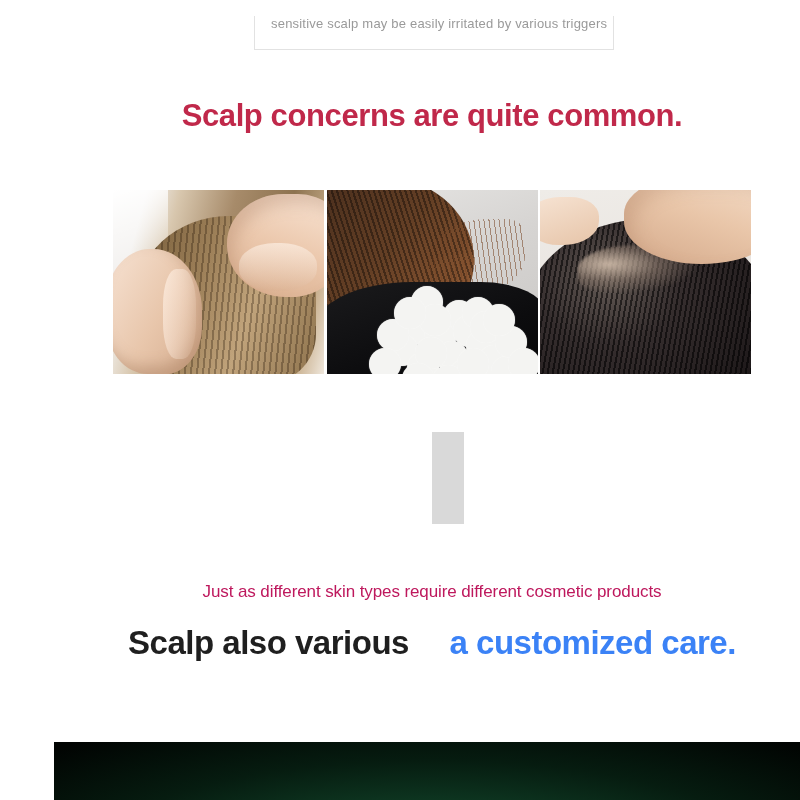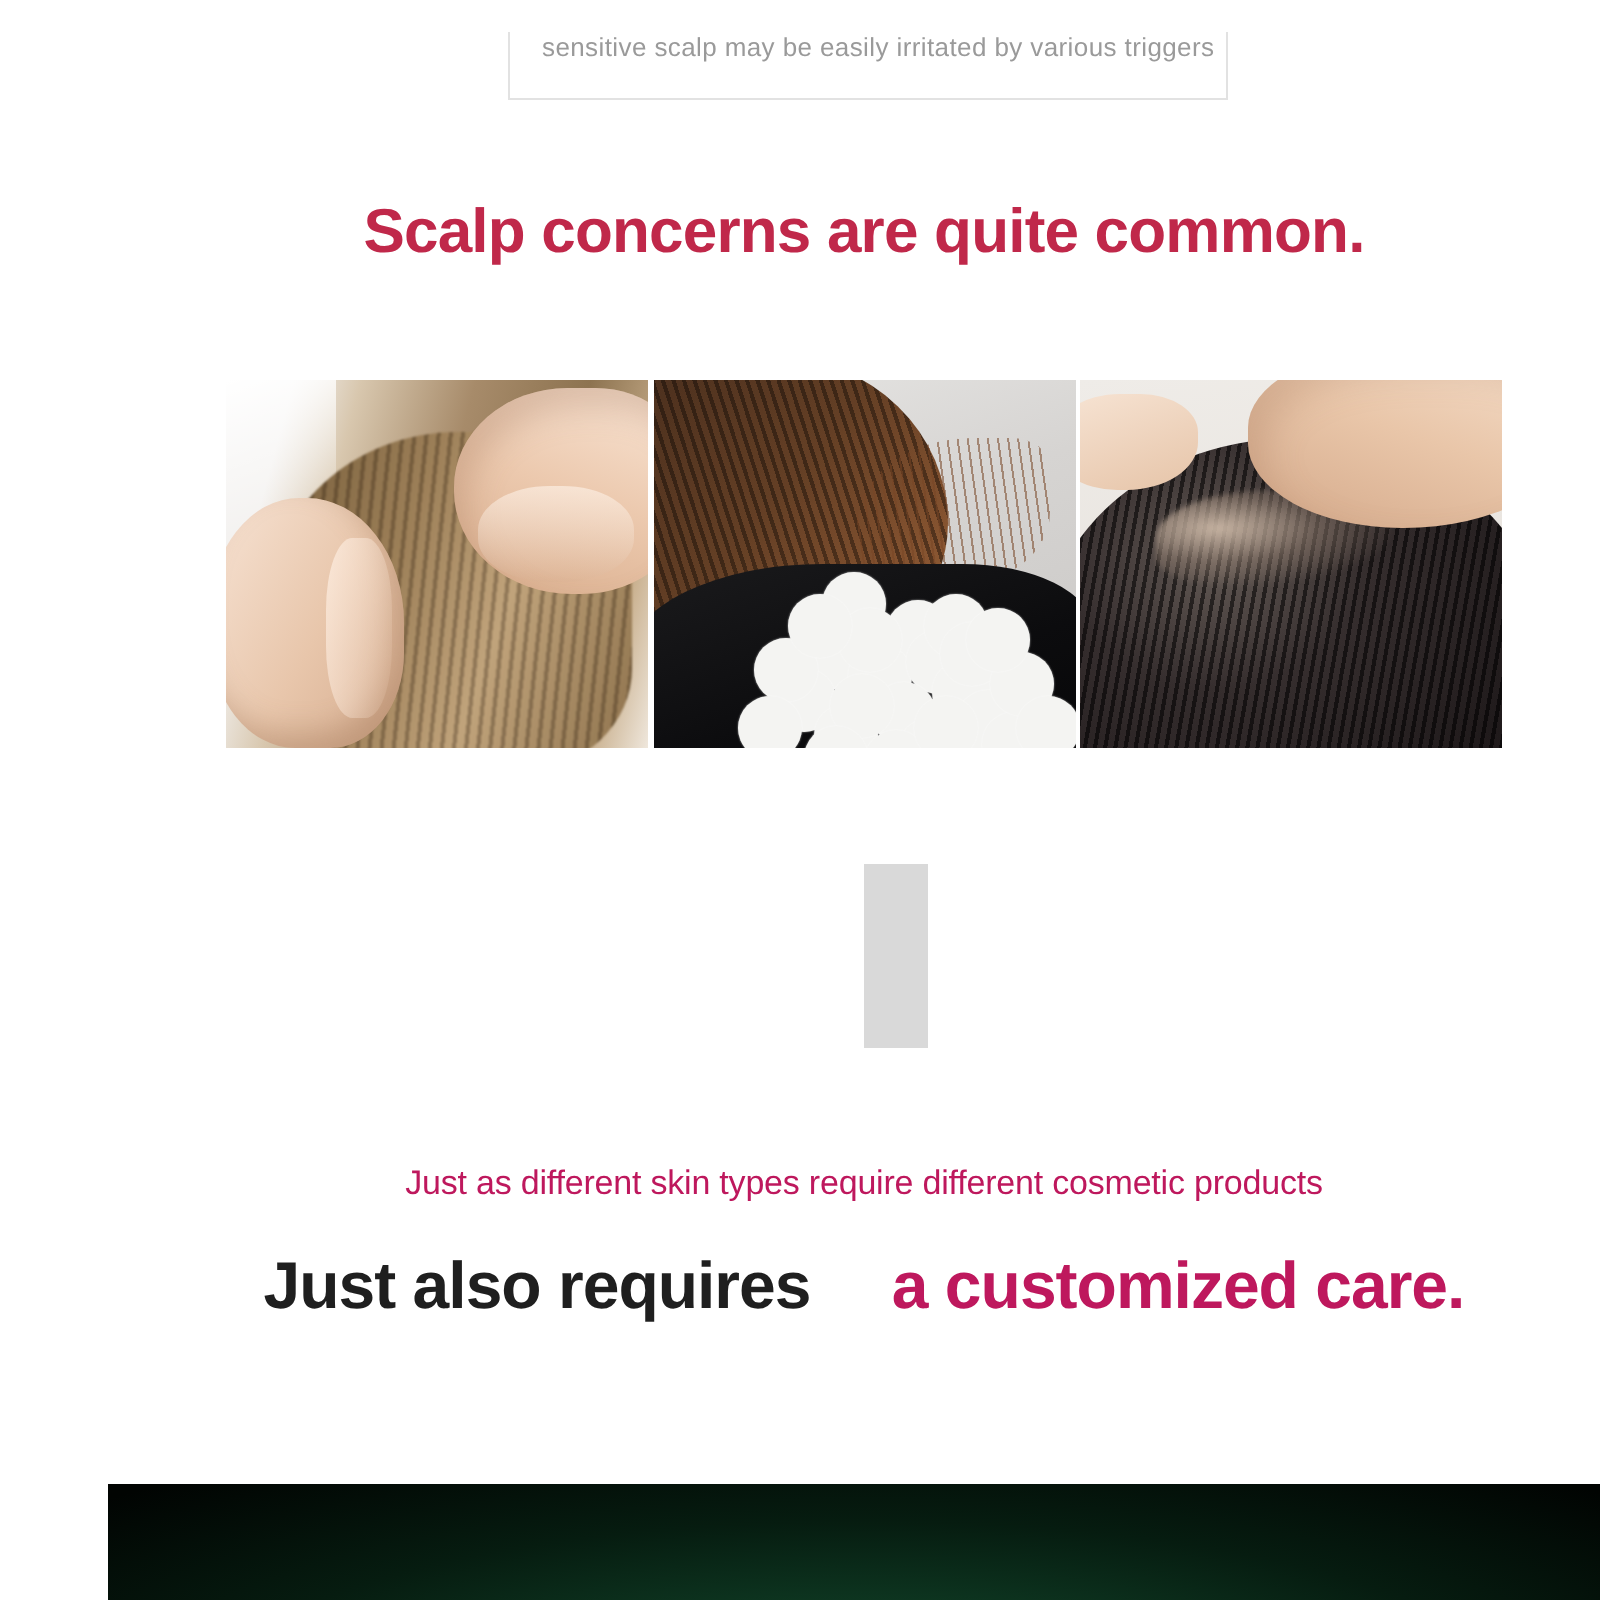--- a/index.html
+++ b/index.html
@@ -184,21 +184,21 @@
   .headline-big {
     position:absolute;
     left:0; right:0; top:576px;
     text-align:center;
     font-size:33px;
     font-weight:700;
     letter-spacing:-0.5px;
     color:#1f1f1f;
     white-space:nowrap;
   }
-  .headline-big .accent { color:#be185d; }
+  .headline-big .accent { color:#3b82f6; }
 
   
   .green-band {
     position:absolute;
     left:22px; top:710px;
     width:756px; height:90px;
     background:
       radial-gradient(ellipse 70% 160% at 50% 120%, #15492c 0%, #0d3520 34%, #061c10 62%, #010402 100%),
       linear-gradient(90deg,#000000 0%, #06140c 18%, #0b2d1b 50%, #06150c 82%, #000000 100%);
   }
@@ -262,17 +262,17 @@
       <div class="hand3"></div>
       <div class="hand3b"></div>
     </div>
 
   </div>
 
   <div class="divider"></div>
 
   <div class="subcopy">Just as different skin types require different cosmetic products</div>
 
-  <div class="headline-big"><span>Just also requires </span><span class="accent">a customized care.</span></div>
+  <div class="headline-big"><span>Scalp also various </span><span class="accent">a customized care.</span></div>
 
   <div class="green-band"></div>
 
 </div>
 
 </body></html>

